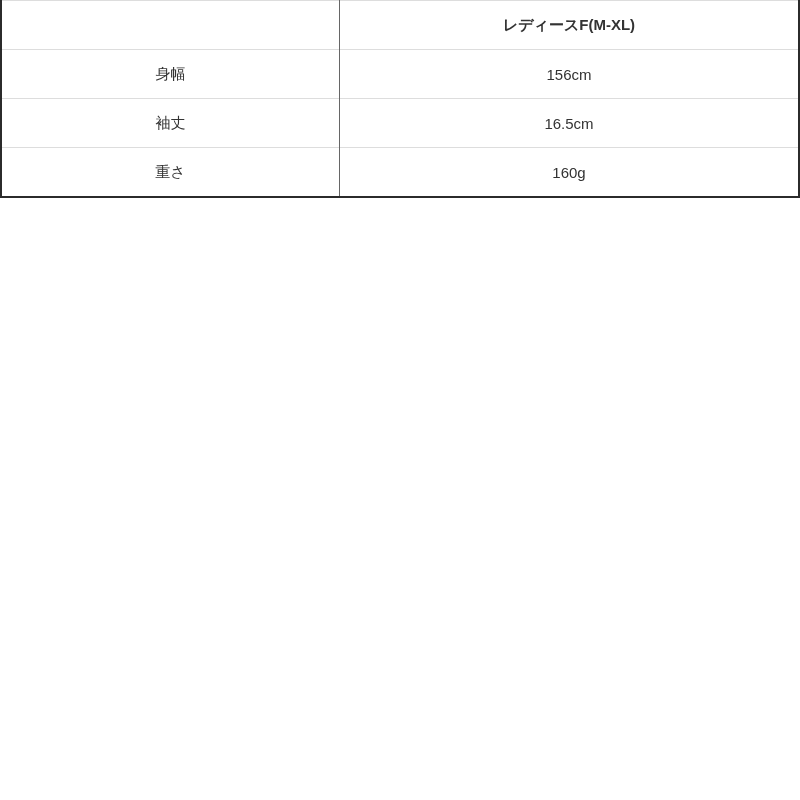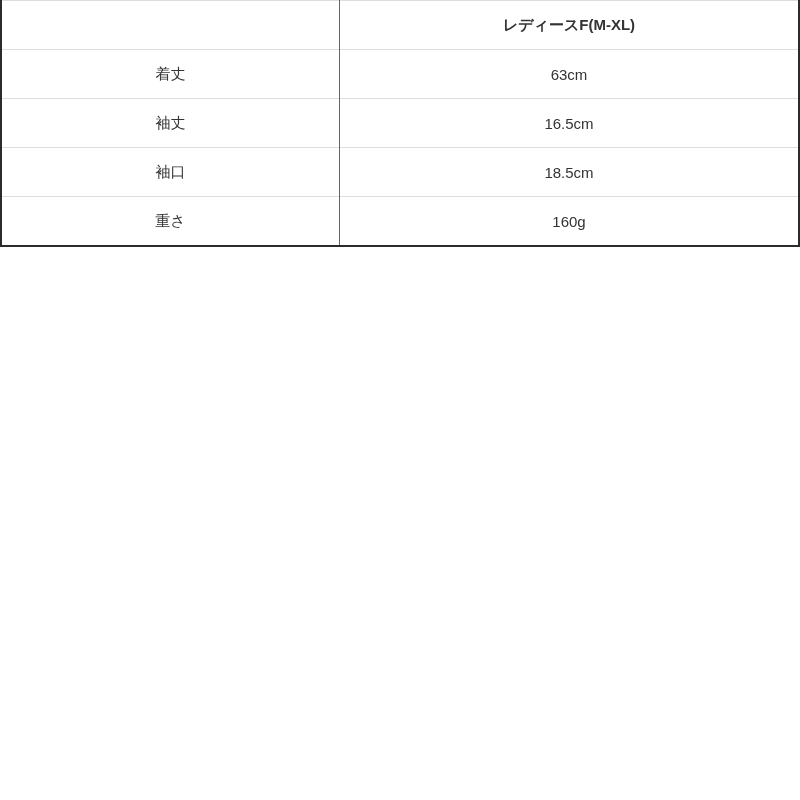--- a/index.html
+++ b/index.html
@@ -49,29 +49,25 @@
 
 <table class="size-table">
   <thead>
     <tr>
       <th class="col-label"></th>
       <th>レディースF(M-XL)</th>
     </tr>
   </thead>
   <tbody>
     <tr>
-      <td class="col-label">着丈</td>
-      <td>63cm</td>
+      <td class="col-label">身幅</td>
+      <td>156cm</td>
     </tr>
     <tr>
       <td class="col-label">袖丈</td>
       <td>16.5cm</td>
-    </tr>
-    <tr>
-      <td class="col-label">袖口</td>
-      <td>18.5cm</td>
     </tr>
     <tr>
       <td class="col-label">重さ</td>
       <td>160g</td>
     </tr>
   </tbody>
 </table>
 
 </body></html>

